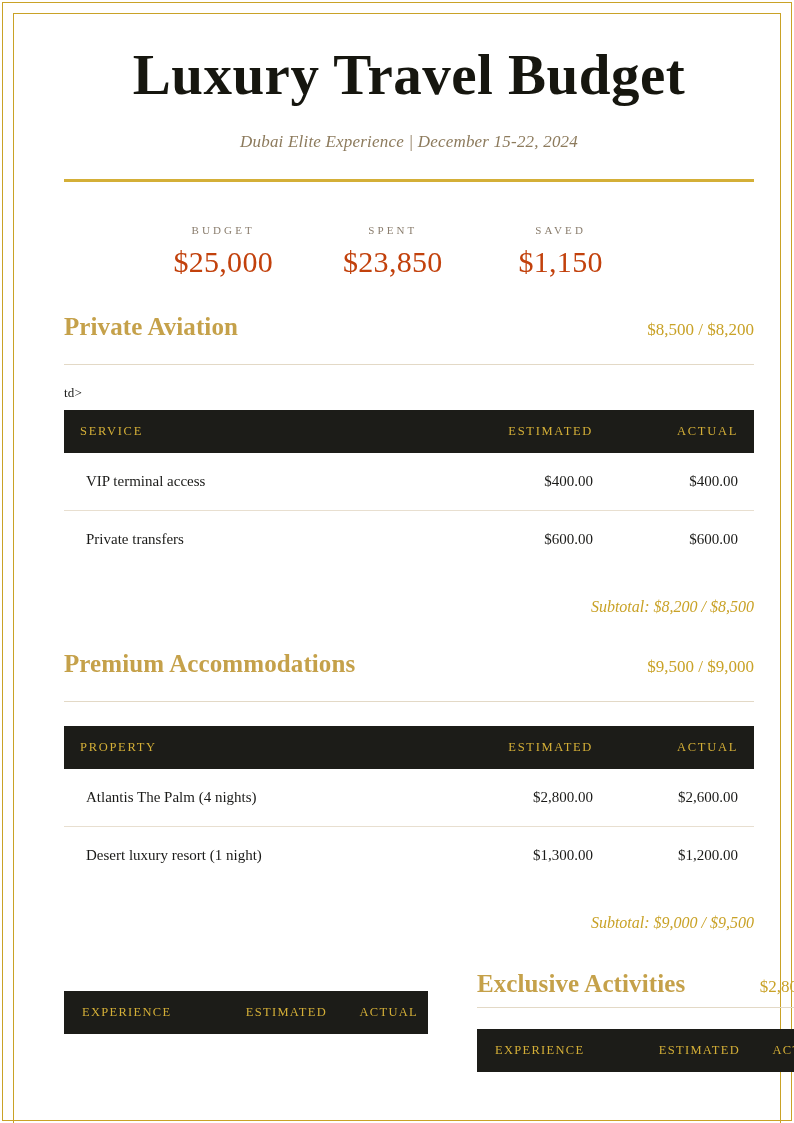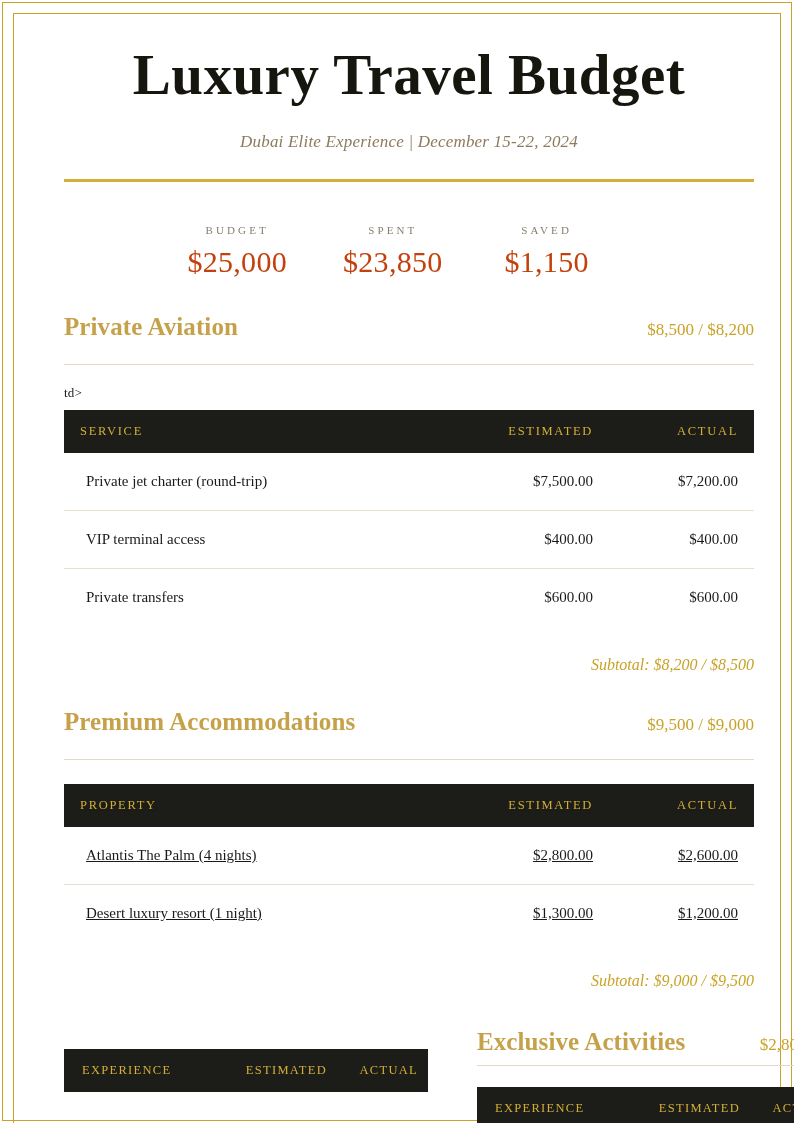--- a/index.html
+++ b/index.html
@@ -75,21 +75,21 @@
     margin: 27px 0 0 0;
     height: 3px;
     background: #d4af37;
     width: 100%;
   }
 
   
   .summary {
     display: flex;
     justify-content: center;
-    gap: 56px;
+    gap: 70px;
     padding: 42px 0 0 0;
     margin-left: -36px;
   }
   .stat {
     text-align: center;
     min-width: 96px;
   }
   .stat-label {
     font-size: 11px;
     letter-spacing: 3.1px;
@@ -255,25 +255,20 @@
         </colgroup>
       <thead>
         <tr>
           <th class="col-name">SERVICE</th>
           <th>ESTIMATED</th>
           <th>ACTUAL</th>
         </tr>
       </thead>
       <tbody>
         <tr>
-          <td class="col-name">Private jet charter (round-trip)</td>
-          <td>$7,500.00</td>
-          <td>$7,200.00</td>
-        </tr>
-        <tr>
           <td class="col-name">VIP terminal access</td>
           <td>$400.00</td>
           <td>$400.00</td>
         </tr>
         <tr>
           <td class="col-name">Private transfers</td>
           <td>$600.00</td>
           <td>$600.00</td>
         </tr>
       </tbody>
@@ -281,21 +276,21 @@
 
     <div class="subtotal">Subtotal: $8,200 / $8,500</div>
   </div>
 
   <div class="section">
     <div class="section-head">
       <div class="section-title">Premium Accommodations</div>
       <div class="section-totals">$9,500 / $9,000</div>
     </div>
 
-    <table class="budget-table wide-table" style="margin-top:24px;text-decoration:underline;">
+    <table class="budget-table wide-table" style="margin-top:24px;">
       <colgroup>
           <col class="c-name">
           <col class="c-est">
           <col class="c-act">
         </colgroup>
       <thead>
         <tr>
           <th class="col-name">PROPERTY</th>
           <th>ESTIMATED</th>
           <th>ACTUAL</th>

